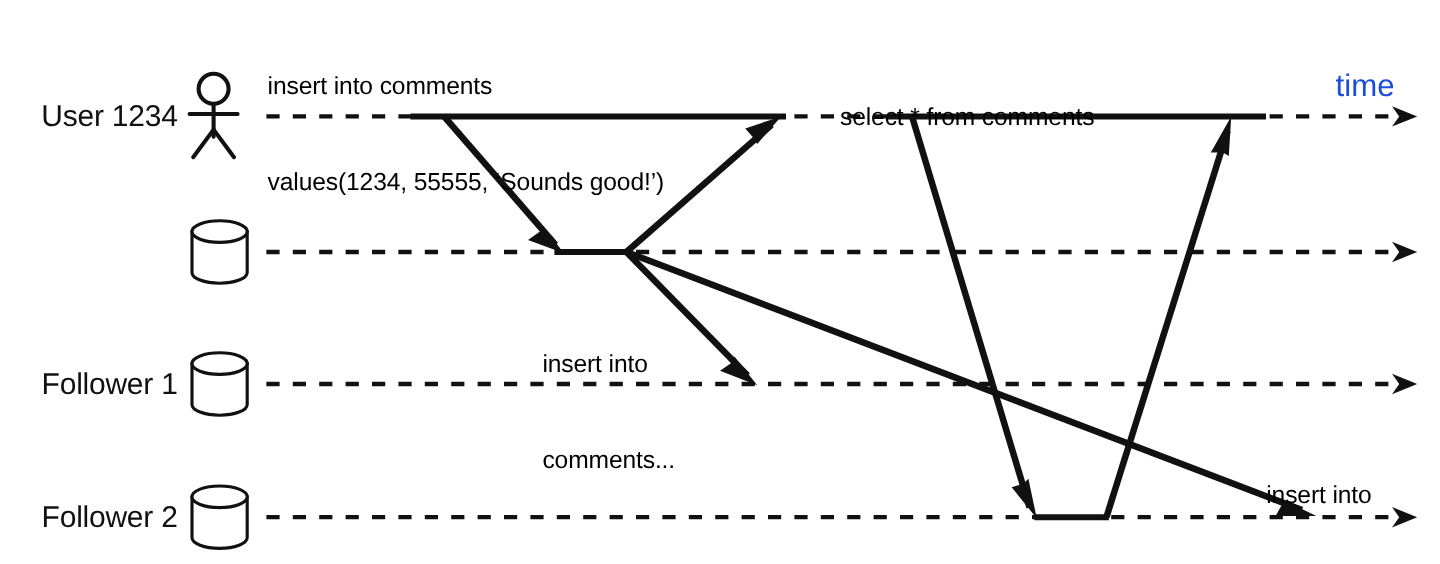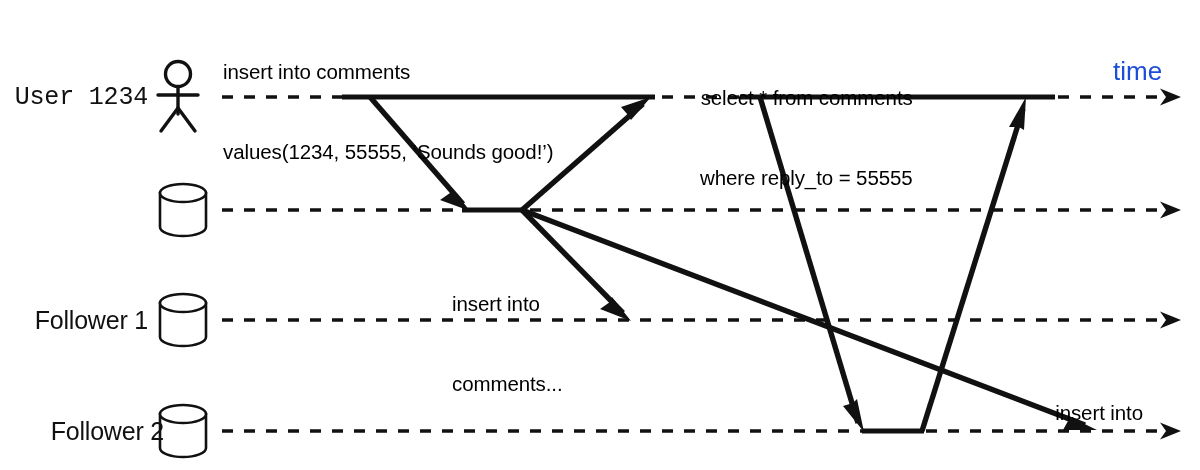--- a/index.html
+++ b/index.html
@@ -112,26 +112,26 @@
       <line x1="760" y1="97" x2="858" y2="423" stroke="#111111" stroke-width="5.4"></line>
       <path d="M864,432 L843,406 L853,403 L857,399 Z" fill="#111111"></path>
     </g>
 
     <g>
       <line x1="922" y1="431" x2="1023" y2="109" stroke="#111111" stroke-width="5.4"></line>
       <path d="M1026,97 L1009,127 L1019,127 L1024,130 Z" fill="#111111"></path>
     </g>
   </svg>
 
-  <div class="actor-label" style="left:0px;top:85px;width:148px;font-family:Liberation Mono, monospace;">User 1234</div>
+  <div class="actor-label" style="left:0px;top:85px;width:148px;">User 1234</div>
 
 
   <div class="actor-label" style="left:0px;top:308px;width:148px;">Follower 1</div>
 
-  <div class="actor-label" style="left:16px;top:419px;width:148px;">Follower 2</div>
+  <div class="actor-label" style="left:0px;top:419px;width:148px;">Follower 2</div>
 
   <div class="time-label" style="left:1113px;top:58px;">time</div>
 
   <div class="msg-label" style="left:223px;top:6px;">
     <div>insert into comments</div>
     <div>values(1234, 55555, ‘Sounds good!’)</div>
   </div>
 
 
   <div class="msg-label" style="left:452px;top:238px;">
@@ -139,17 +139,16 @@
     <div>comments...</div>
   </div>
 
   <div class="msg-label ralign" style="left:900px;top:347px;width:243px;">
     <div>insert into</div>
     
   </div>
 
   <div class="msg-label" style="left:700px;top:32px;text-align:right;">
     <div>select * from comments</div>
-    <div>where reply_to = 55555</div>
   </div>
 
 
 </div>
 
 </body></html>

